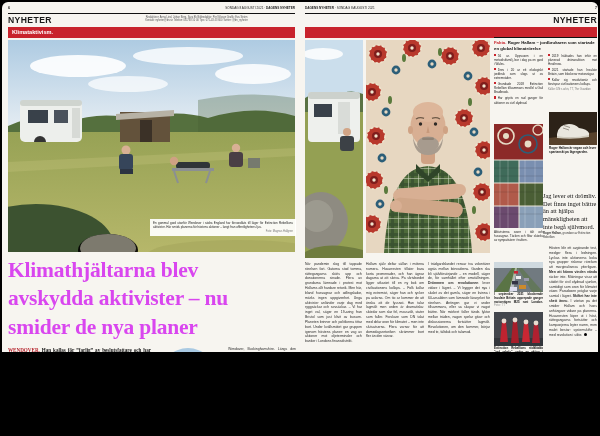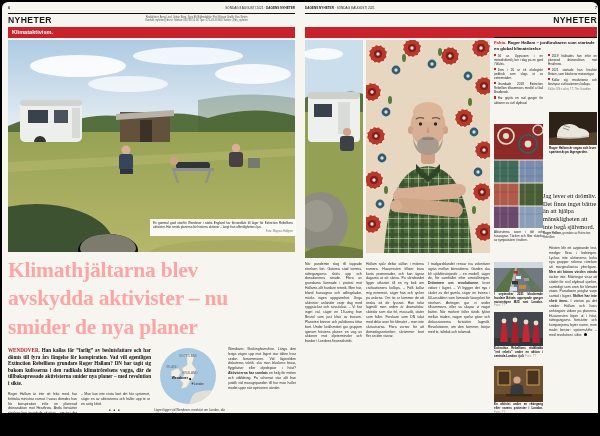--- a/index.html
+++ b/index.html
@@ -1,16 +1,16 @@
 <!DOCTYPE html>
 <html lang="sv"><head>
 <meta charset="utf-8">
 <style>
   html,body{margin:0;padding:0;background:#000;}
-  .spread{position:relative;width:600px;height:413px;background:#000;overflow:hidden;
+  .spread{position:relative;width:600px;height:352px;background:#000;overflow:hidden;
           font-family:"Liberation Sans",sans-serif;color:#1a1a1a;}
   .sheet{position:absolute;left:2px;top:2px;width:596px;height:432px;background:#f7f5f0;border-radius:6px;}
   .a{position:absolute;}
   .tiny{font-size:3.1px;line-height:1.3;color:#222;}
   .t{font-size:3.45px;line-height:1.4;text-align:justify;color:#2a2a2a;}
   b{font-weight:bold;}
   
   .lp-folio-top{left:8px;top:6px;font-size:3.6px;font-weight:bold;}
   .lp-dateline{left:140px;top:6px;width:155px;text-align:right;font-size:3.1px;color:#222;}
   .rp-dateline{left:305px;top:6px;width:200px;font-size:3.1px;color:#222;}
@@ -22,21 +22,21 @@
   .lp-contrib{left:98px;top:15.5px;width:197px;font-size:2.6px;line-height:1.5;color:#555;text-align:center;}
   .banner-l{left:8px;top:27px;width:287px;height:11px;}
   .banner-r{left:305px;top:27px;width:292px;height:11px;}
   .banner-label{margin-left:4px;font-size:5.6px;font-weight:bold;color:#fff;line-height:11px;}
   
   .lp-photo{left:8px;top:40px;width:287px;height:212px;}
   .lp-photocap{left:150px;top:219px;width:140px;background:rgba(255,255,255,.93);padding:2px 3px;
                font-size:3.0px;line-height:1.35;color:#222;text-align:justify;}
   .lp-photocred{display:block;text-align:right;color:#777;font-size:2.7px;margin-top:1px;}
   .lp-headline{left:8px;top:256px;width:289px;font-family:"Liberation Serif",serif;font-weight:bold;
-               font-size:21.5px;line-height:1.32;letter-spacing:-.2px;white-space:pre-line;color:#fca5a5;}
+               font-size:21.5px;line-height:1.32;letter-spacing:-.2px;white-space:pre-line;color:#d946ef;}
   .lp-lead{left:8px;top:347px;width:143px;font-family:"Liberation Serif",serif;font-weight:bold;
            font-size:5.1px;line-height:1.28;text-align:justify;color:#111;}
   .kick{color:#b5232c;text-transform:uppercase;}
   .lp-col1{left:8px;top:392px;width:69px;height:37px;overflow:hidden;}
   .lp-col2{left:81px;top:392px;width:69px;height:37px;overflow:hidden;}
   .divider{text-align:center;font-size:3.4px;letter-spacing:2.4px;color:#111;margin:1.5px 0;}
   .lp-mapwrap{left:154px;top:347px;width:71px;}
   .lp-map{display:block;margin-left:5px;}
   .lp-mapcap{margin-top:3px;font-size:3.0px;line-height:1.35;color:#333;text-align:justify;}
   .lp-col4{left:228px;top:347px;width:68px;height:82px;overflow:hidden;}

